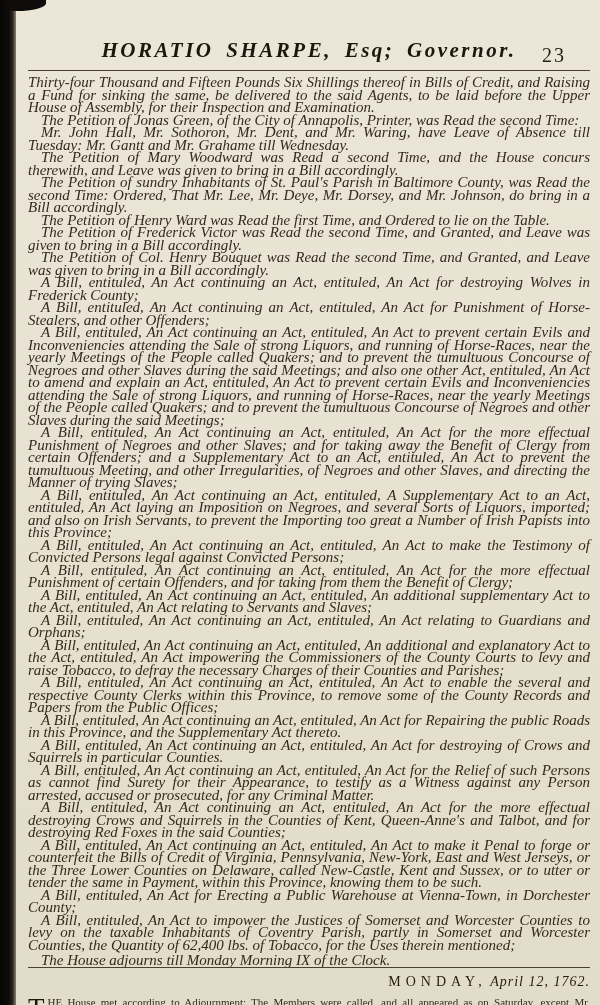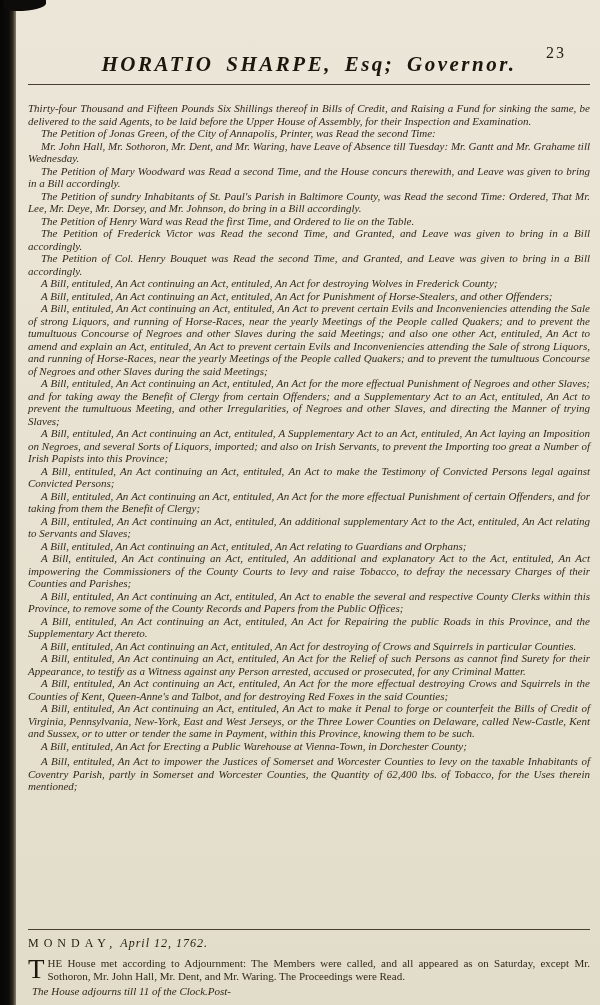--- a/index.html
+++ b/index.html
@@ -17,41 +17,40 @@
     background: linear-gradient(90deg, #060605 0%, #0d0c0a 55%, #2e2a22 80%, #8a8270 100%);
   }
   .corner-mark {
     position: absolute; left: 4px; top: 0; width: 42px; height: 11px;
     background: #0d0c0a; border-radius: 0 0 70% 30%;
   }
   .page {
     position: absolute; left: 28px; top: 0; right: 10px; bottom: 0;
     display: flex; flex-direction: column;
   }
-  .page-header { position: relative; padding-top: 52px; text-align: center; }
+  .page-header { position: relative; padding-top: 38px; text-align: center; }
   .page-title {
     font-style: italic; font-weight: bold; font-size: 21px;
     letter-spacing: 2.5px; word-spacing: 5px; color: #1c160d;
   }
   .page-number {
     position: absolute; right: 24px; top: 44px;
-    font-size: 16px; letter-spacing: 2px; color: #241d12;
+    font-size: 20px; letter-spacing: 2px; color: #241d12;
   }
   .header-rule { border-top: 1.5px solid #474033; margin: 7px 0 5px 0; }
   .body-paragraphs {
-    font-style: italic; font-size: 11px; line-height: 12.5px;
+    font-style: italic; font-size: 15px; line-height: 12.5px;
     text-align: justify;
-    margin-top: 12px;
   }
   .para { margin: 0; text-indent: 13px; }
   .para.no-indent { text-indent: 0; }
   .body-paragraphs p:last-child { margin-top: 3px; }
   .bottom-section { margin-top: auto; padding-bottom: 8px; }
   .section-rule { border-top: 1.3px solid #474033; margin: 0 0 6px 0; }
-  .monday-heading { text-align: left; font-size: 12px; margin: 0 0 6px 0; color: #241d12; }
+  .monday-heading { text-align: right; font-size: 14px; margin: 0 0 6px 0; color: #241d12; }
   .monday-label { letter-spacing: 5px; }
   .monday-date { font-style: italic; letter-spacing: 1px; }
   .meet-para { font-size: 11px; line-height: 12.5px; text-align: justify; margin: 0 0 3px 0; }
   .dropcap { float: left; font-size: 27px; line-height: 23px; padding: 1px 3px 0 0; color: #1c160d; }
   .adjourn-row {
     display: flex; 
     font-style: italic; font-size: 11px; padding-left: 4px;
   }
 </style>
 </head>
@@ -89,20 +88,21 @@
       <p class="para">A Bill, entituled, An Act continuing an Act, entituled, An Act relating to Guardians and Orphans;</p>
       <p class="para">A Bill, entituled, An Act continuing an Act, entituled, An additional and explanatory Act to the Act, entituled, An Act impowering the Commissioners of the County Courts to levy and raise Tobacco, to defray the necessary Charges of their Counties and Parishes;</p>
       <p class="para">A Bill, entituled, An Act continuing an Act, entituled, An Act to enable the several and respective County Clerks within this Province, to remove some of the County Records and Papers from the Public Offices;</p>
       <p class="para">A Bill, entituled, An Act continuing an Act, entituled, An Act for Repairing the public Roads in this Province, and the Supplementary Act thereto.</p>
       <p class="para">A Bill, entituled, An Act continuing an Act, entituled, An Act for destroying of Crows and Squirrels in particular Counties.</p>
       <p class="para">A Bill, entituled, An Act continuing an Act, entituled, An Act for the Relief of such Persons as cannot find Surety for their Appearance, to testify as a Witness against any Person arrested, accused or prosecuted, for any Criminal Matter.</p>
       <p class="para">A Bill, entituled, An Act continuing an Act, entituled, An Act for the more effectual destroying Crows and Squirrels in the Counties of Kent, Queen-Anne's and Talbot, and for destroying Red Foxes in the said Counties;</p>
       <p class="para">A Bill, entituled, An Act continuing an Act, entituled, An Act to make it Penal to forge or counterfeit the Bills of Credit of Virginia, Pennsylvania, New-York, East and West Jerseys, or the Three Lower Counties on Delaware, called New-Castle, Kent and Sussex, or to utter or tender the same in Payment, within this Province, knowing them to be such.</p>
       <p class="para">A Bill, entituled, An Act for Erecting a Public Warehouse at Vienna-Town, in Dorchester County;</p>
       <p class="para">A Bill, entituled, An Act to impower the Justices of Somerset and Worcester Counties to levy on the taxable Inhabitants of Coventry Parish, partly in Somerset and Worcester Counties, the Quantity of 62,400 lbs. of Tobacco, for the Uses therein mentioned;</p>
+      <p class="para">The House adjourns till Monday Morning IX of the Clock.</p>
     </div>
 
   <div class="bottom-section">
     <div class="section-rule"></div>
     <div class="monday-heading">
       <span class="monday-label">MONDAY,</span>
       <span class="monday-date">April 12, 1762.</span>
     </div>
     <p class="meet-para"><span class="dropcap">T</span><span>HE House met according to Adjournment: The Members were called, and all appeared as on Saturday, except Mr. Sothoron, Mr. John Hall, Mr. Dent, and Mr. Waring. The Proceedings were Read.</span></p>
     <div class="adjourn-row">

